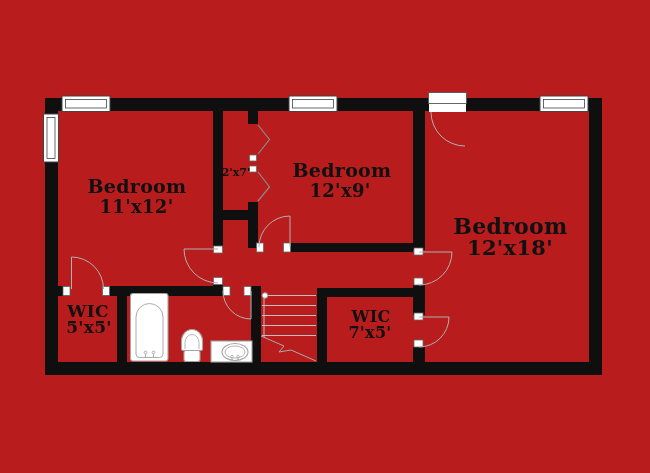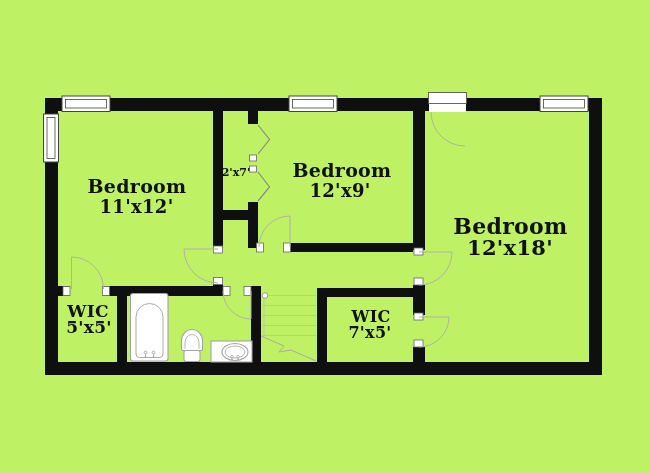--- a/index.html
+++ b/index.html
@@ -6,21 +6,21 @@
     margin: 0;
     padding: 0;
     background: #ffffff;
     width: 650px;
     height: 473px;
     overflow: hidden;
   }
   .page {
     width: 650px;
     height: 473px;
-    background: #bef264;
+    background: #b91c1c;
     position: relative;
   }
   svg { display: block; }
   text {
     font-family: "DejaVu Serif", "Liberation Serif", serif;
     font-weight: 700;
     fill: #111111;
     text-anchor: middle;
     letter-spacing: 0.3px;
   }

